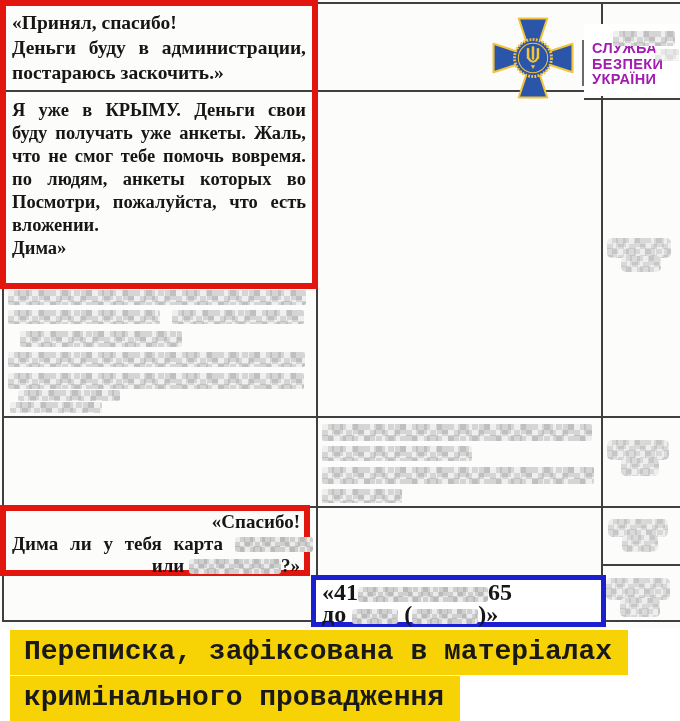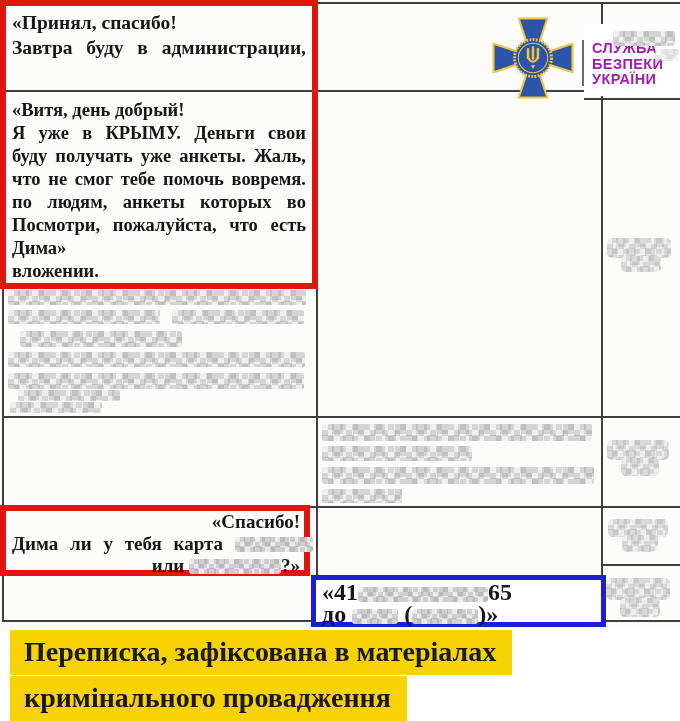--- a/index.html
+++ b/index.html
@@ -62,21 +62,21 @@
   .org{
     position:absolute;left:592px;top:41px;z-index:4;color:#a21caf;
     font-family:"Liberation Sans","DejaVu Sans",sans-serif;font-weight:bold;
     font-size:14.5px;line-height:15.5px;letter-spacing:.4px;white-space:nowrap;
   }
   .hl-skew{z-index:4;}
   
   .cap{
     position:absolute;left:10px;z-index:5;display:inline-block;
     background:var(--caption-yellow);color:#191919;
-    font-family:Liberation Serif, serif;font-weight:bold;
+    font-family:Liberation Mono, monospace;font-weight:bold;
     font-size:28px;line-height:31px;padding:6px 16px 8px 14px;white-space:nowrap;
   }
 </style>
 </head>
 <body>
 
 <div class="stage">
   <div class="doc">
 
     <div class="hl" style="left:2px;top:2px;width:678px;"></div>
@@ -87,32 +87,32 @@
     <div class="hl" style="left:602px;top:564px;width:78px;"></div>
     <div class="hl" style="left:2px;top:620px;width:678px;"></div>
     <div class="vl" style="left:2px;top:2px;height:620px;"></div>
     <div class="vl" style="left:316px;top:2px;height:620px;"></div>
     <div class="vl" style="left:601px;top:2px;height:620px;"></div>
 
     <div class="frame-red" style="left:0;top:0;width:318px;height:289px;"></div>
 
     <div class="msg m1">
       <div class="ln">«Принял, спасибо!</div>
-      <div class="ln stretch">Завтра буду в администрации,</div>
+      <div class="ln stretch">Деньги буду в администрации,</div>
+      <div class="ln">постараюсь заскочить.»</div>
     </div>
 
     <div class="msg m2">
-      <div class="ln">«Витя, день добрый!</div>
       <div class="ln stretch">Я уже в КРЫМУ. Деньги свои</div>
       <div class="ln stretch">буду получать уже анкеты. Жаль,</div>
       <div class="ln stretch">что не смог тебе помочь вовремя.</div>
       <div class="ln stretch">по людям, анкеты которых во</div>
       <div class="ln stretch">Посмотри, пожалуйста, что есть</div>
+      <div class="ln">вложении.</div>
       <div class="ln">Дима»</div>
-      <div class="ln">вложении.</div>
     </div>
 
     <div>
       <div class="pix" style="left:8px;top:290px;width:298px;height:15px;"></div>
       <div class="pix" style="left:8px;top:310px;width:152px;height:14px;"></div>
       <div class="pix" style="left:172px;top:310px;width:132px;height:14px;"></div>
       <div class="pix" style="left:20px;top:331px;width:162px;height:16px;"></div>
       <div class="pix" style="left:8px;top:352px;width:297px;height:15px;"></div>
       <div class="pix" style="left:8px;top:373px;width:296px;height:16px;"></div>
       <div class="pix" style="left:18px;top:390px;width:102px;height:11px;"></div>

